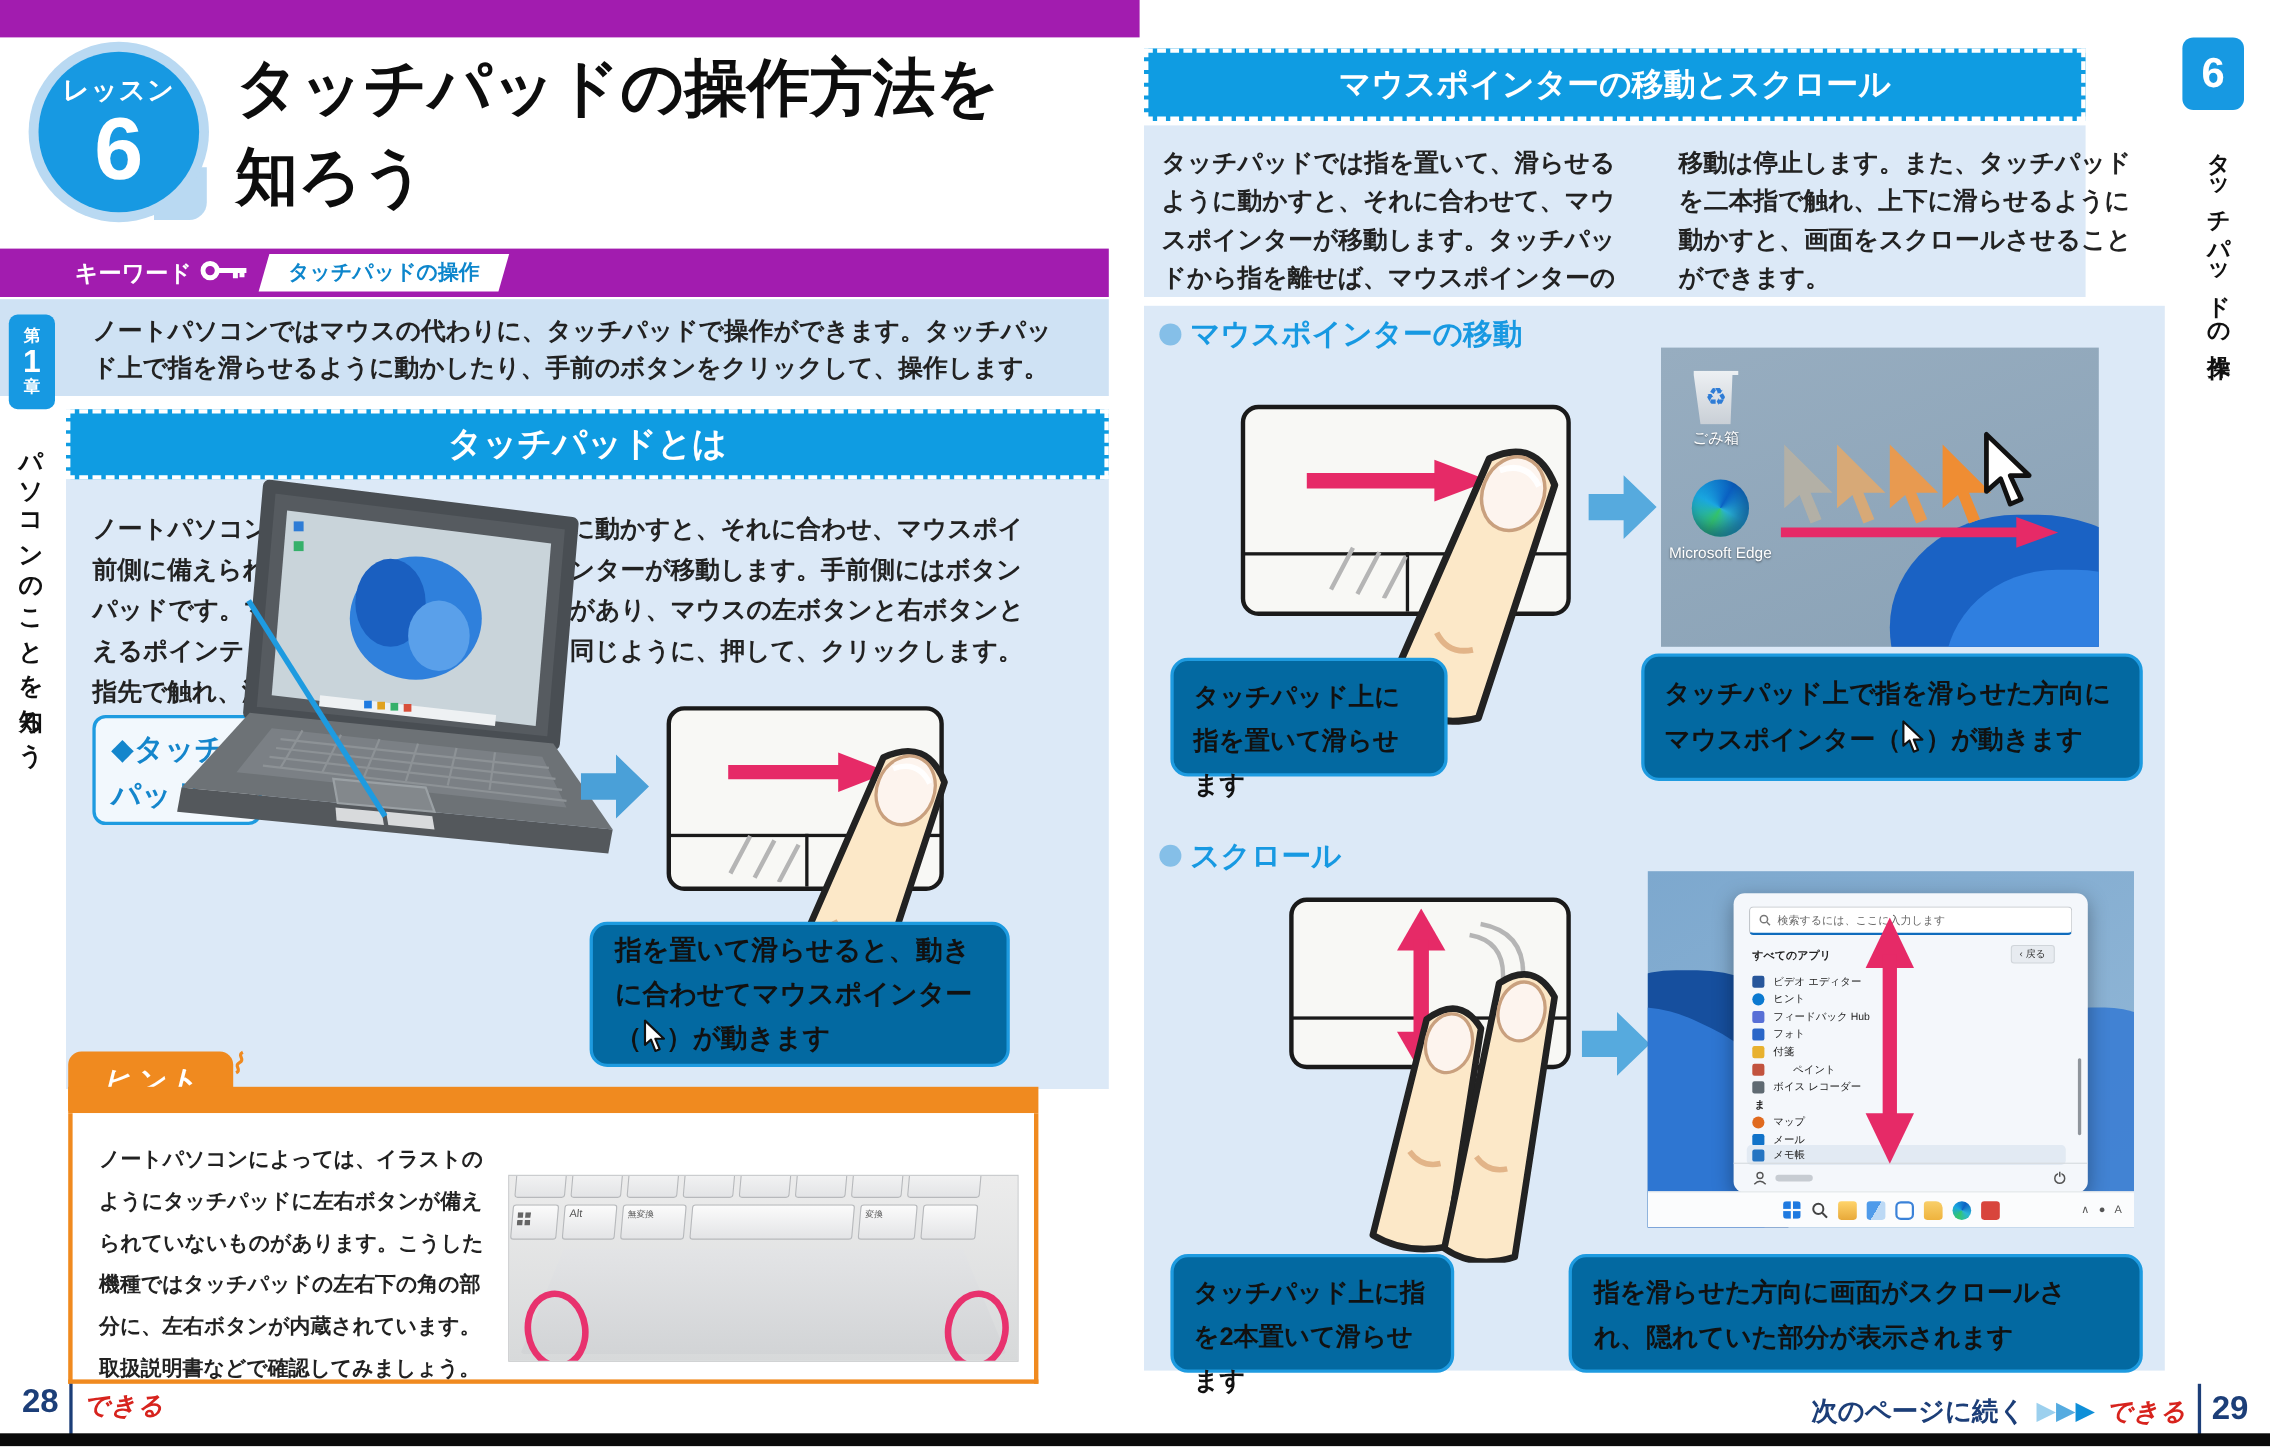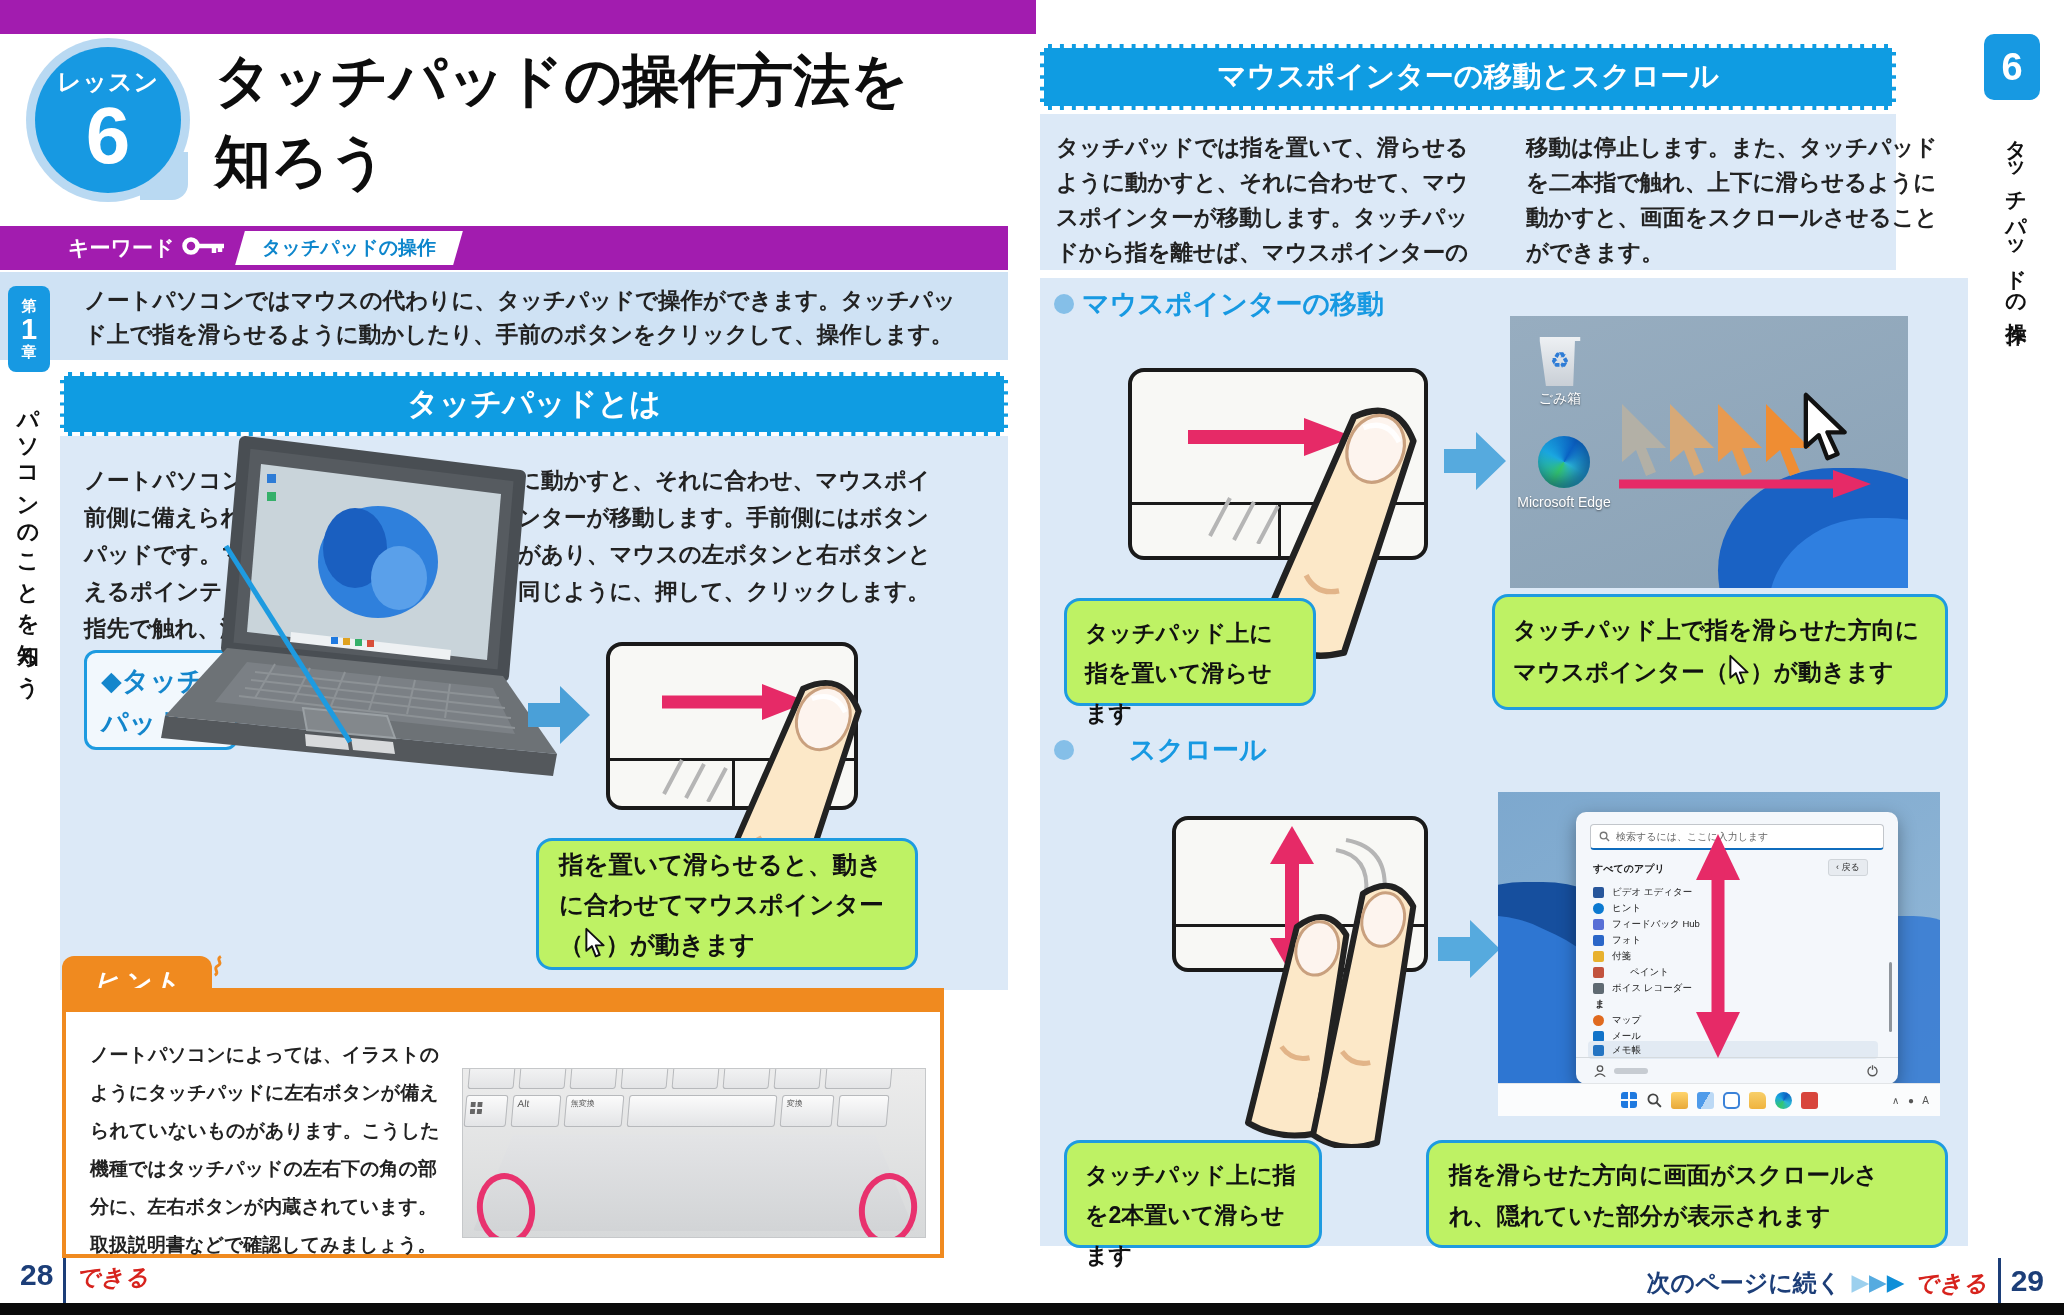--- a/index.html
+++ b/index.html
@@ -4,21 +4,21 @@
 <style>
   html,body{margin:0;padding:0;background:#ffffff;}
   body{font-family:"Liberation Sans","DejaVu Sans",sans-serif;color:#111;}
   #spread{position:relative;width:2064px;height:1315px;background:#fff;overflow:hidden;}
   .abs{position:absolute;}
   
   .blueband{background:#a21caf;}
   .lightpanel{background:#dce9f7;}
   .dashbox{background:#0f9ce2;border:4px dashed #ffffff;color:#fff;font-weight:800;
            display:flex;align-items:center;justify-content:center;box-sizing:border-box;}
-  .capbox{background:#bef264;border:3.5px solid #1e9be0;border-radius:16px;color:#111;
+  .capbox{background:#0369a1;border:3.5px solid #1e9be0;border-radius:16px;color:#111;
           font-weight:700;box-sizing:border-box;}
   .bodytext{color:#222;font-weight:600;}
   
   .badge{width:164px;height:164px;}
   .badge .tail{position:absolute;right:2px;bottom:2px;width:48px;height:48px;background:#b9d9f2;border-radius:0 0 16px 0;}
   .badge .ring{position:absolute;inset:0;background:#b9d9f2;border-radius:50%;}
   .badge .inner{position:absolute;inset:9px;background:#1799e2;border-radius:50%;color:#fff;
         display:flex;flex-direction:column;align-items:center;justify-content:center;}
   .badge .lbl{font-size:24px;font-weight:800;letter-spacing:1px;}
   .badge .num{font-size:80px;font-weight:800;line-height:0.95;}
@@ -312,21 +312,21 @@
 
       <div class="abs capbox" style="left:24px;top:320px;width:252px;height:108px;padding:12px 18px;font-size:23px;line-height:40px;">
         <span>タッチパッド上に指を置いて滑らせます</span>
       </div>
       <div class="abs capbox" style="left:452px;top:316px;width:456px;height:116px;padding:12px 18px;font-size:23.5px;line-height:42px;">
         <span>タッチパッド上で指を滑らせた方向にマウスポインター（</span><svg width="22" height="32" viewBox="0 0 28 40" style="vertical-align:-6px;">
             <path d="M3 2 L3 30 L10 24 L15 37 L20 35 L15 23 L25 23 Z" fill="#fff" stroke="#111" stroke-width="2.5" stroke-linejoin="round"></path>
           </svg><span>）が動きます</span>
       </div>
 
-      <div class="secthead abs" style="left:14px;top:454px;gap:47px;">
+      <div class="secthead abs" style="left:14px;top:482px;">
         <span class="bullet"></span>
         <span>スクロール</span>
       </div>
 
       <div class="abs pad" style="left:132px;top:538px;width:256px;height:156px;">
         <div class="hr" style="top:104px;"></div>
         <svg style="position:absolute;left:150px;top:12px;" width="70" height="70" viewBox="0 0 70 70">
           <path d="M10 18 q34 6 30 44 M20 8 q44 8 38 56" stroke="#b5b5b5" stroke-width="4" fill="none"></path>
         </svg>
       </div>

